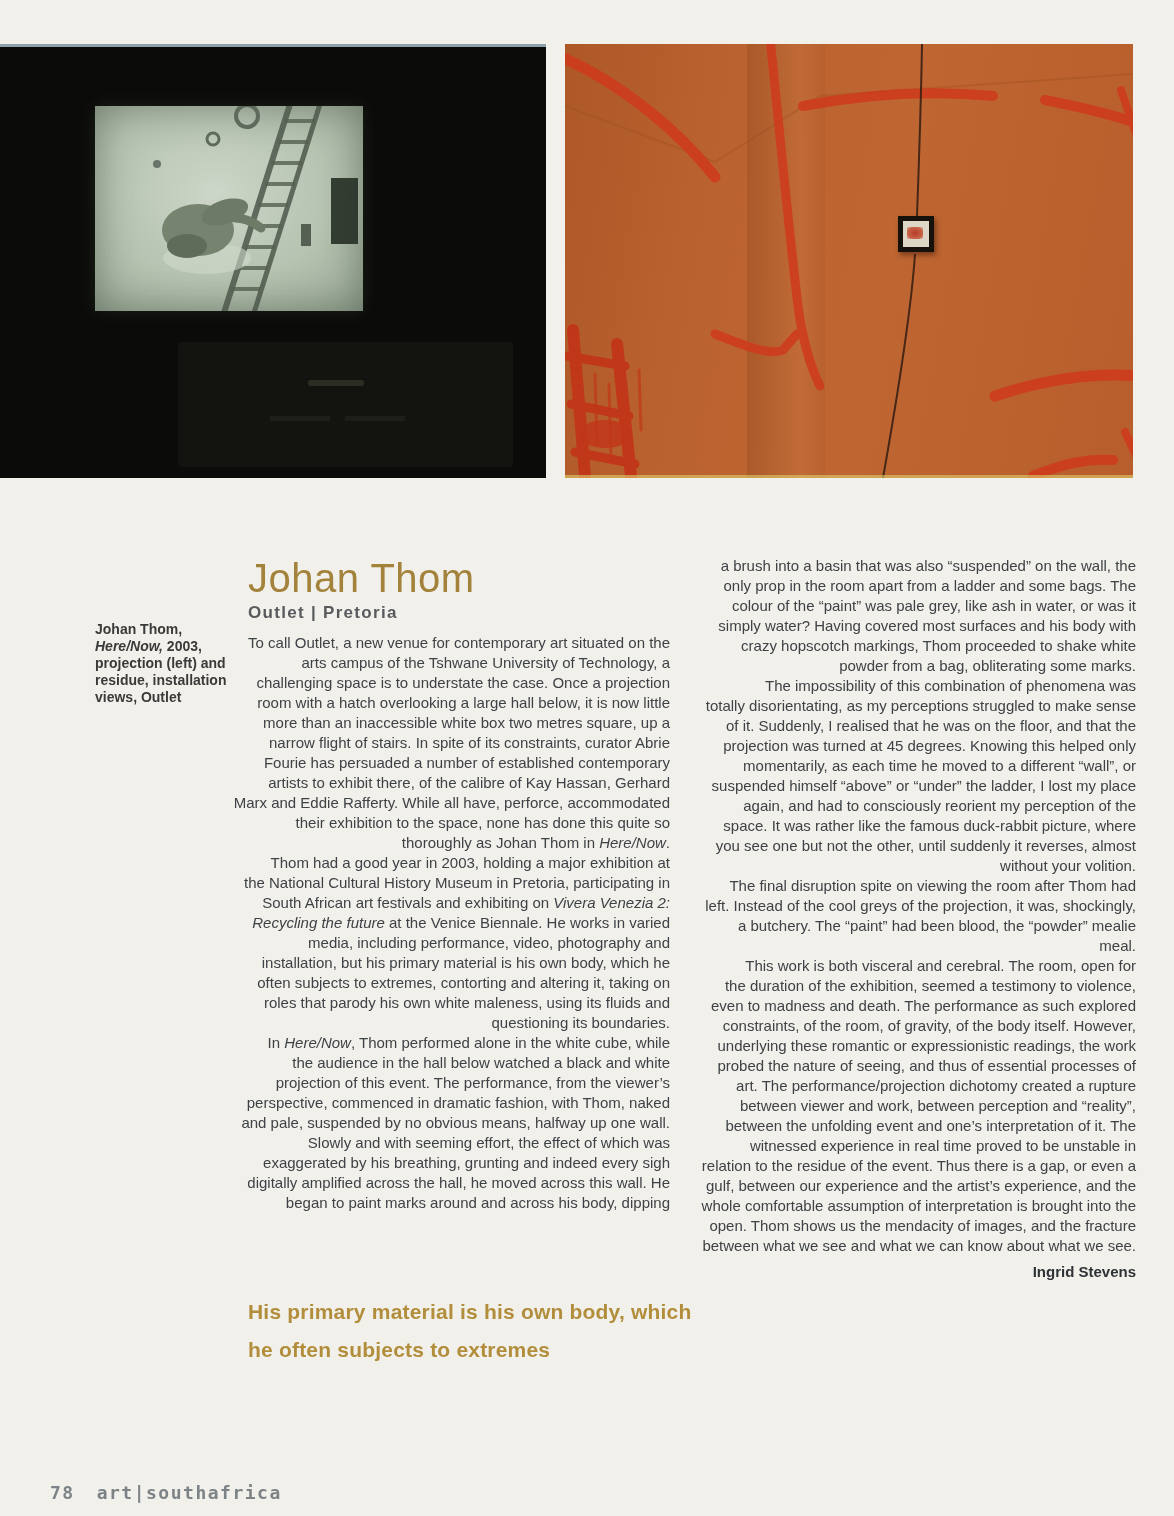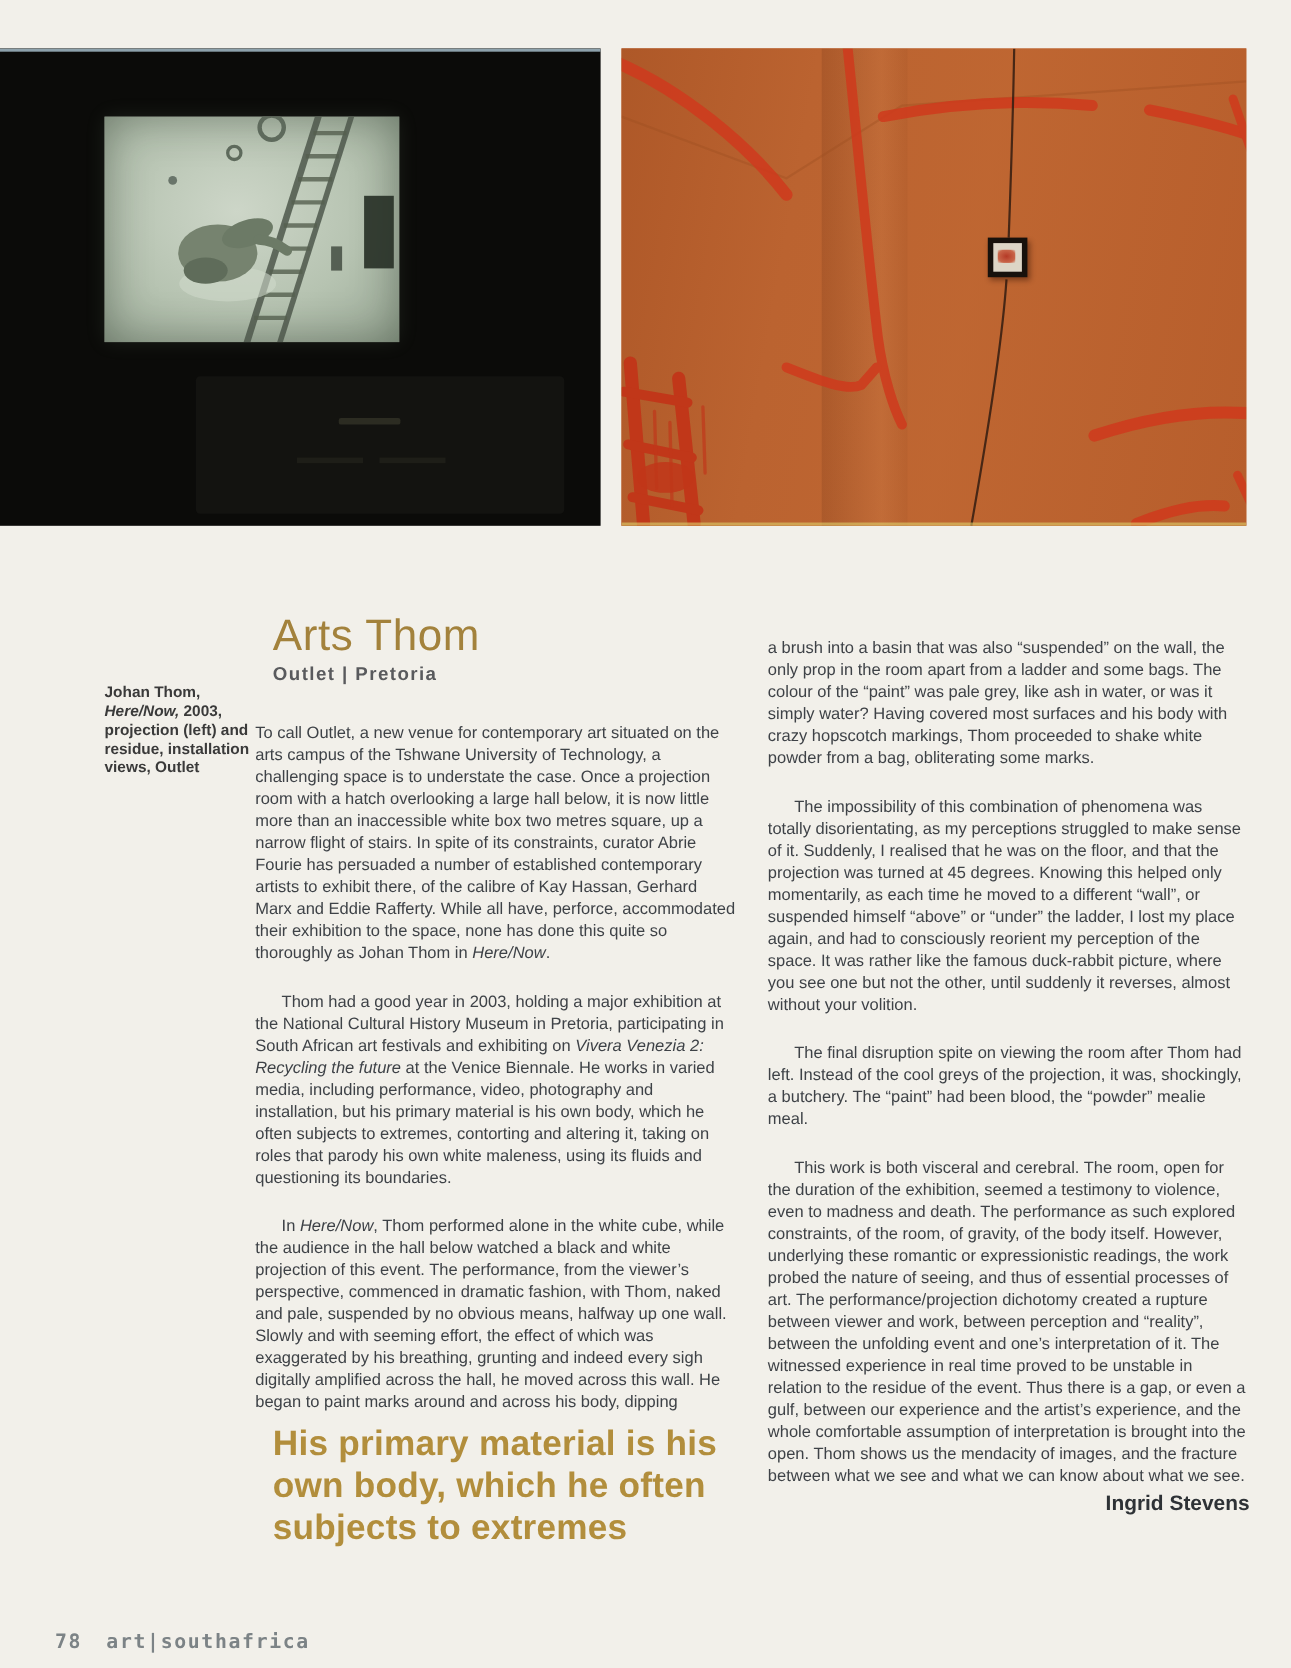--- a/index.html
+++ b/index.html
@@ -77,30 +77,30 @@
     color:#595a5d;
     text-align:center;
   }
   .caption {
     position:absolute; left:95px; top:621px; width:138px;
     font-size:14px; line-height:17px; font-weight:600; color:#3a3a3a;
   }
   .col { position:absolute; width:438px; font-size:15px; line-height:20px; color:#3e4247; }
   .col-left  { left:232px; top:633px; }
   .col-right { left:698px; top:556px; }
-  .para { text-align:left;margin-top:24px; }
+  .para { text-align:right; }
   .para.indent { text-indent:24px; }
   .pull-quote {
     position:absolute; left:248px; top:1293px; width:450px;
-    font-size:32px; line-height:38px; font-weight:700;
+    font-size:21px; line-height:38px; font-weight:700;
     color:#b28e3c; letter-spacing:.2px;
   }
   .byline {
     margin-top:6px; text-align:right;
-    font-size:19px; font-weight:700; color:#2e3236;
+    font-size:15px; font-weight:700; color:#2e3236;
   }
   .bio {
     margin-top:4px; font-size:13.5px; line-height:19px; color:#3e4247;
   }
 
   
   .footer {
     position:absolute; left:50px; top:1482px;
     font-family:"DejaVu Sans Mono", monospace;
     font-weight:700; font-size:18px; letter-spacing:1.5px; color:#7c8386;
@@ -188,21 +188,21 @@
     </g>
   </svg>
   <div class="framed-picture">
     <div class="framed-mat">
       <div class="framed-art"></div>
     </div>
   </div>
   <div class="scan-line-bottom"></div>
 </div>
 
-<h1 class="title">Arts Thom</h1>
+<h1 class="title">Johan Thom</h1>
 <div class="subtitle">Outlet | Pretoria</div>
 
 <div class="caption"><span>Johan Thom, </span><i>Here/Now,</i><span> 2003, projection (left) and residue, installation views, Outlet</span></div>
 
 <div class="col col-left">
     <p class="para"><span>To call Outlet, a new venue for contemporary art situated on the arts campus of the Tshwane University of Technology, a challenging space is to understate the case. Once a projection room with a hatch overlooking a large hall below, it is now little more than an inaccessible white box two metres square, up a narrow flight of stairs. In spite of its constraints, curator Abrie Fourie has persuaded a number of established contemporary artists to exhibit there, of the calibre of Kay Hassan, Gerhard Marx and Eddie Rafferty. While all have, perforce, accommodated their exhibition to the space, none has done this quite so thoroughly as Johan Thom in </span><i>Here/Now</i><span>.</span></p>
     <p class="para indent"><span>Thom had a good year in 2003, holding a major exhibition at the National Cultural History Museum in Pretoria, participating in South African art festivals and exhibiting on </span><i>Vivera Venezia 2: Recycling the future</i><span> at the Venice Biennale. He works in varied media, including performance, video, photography and installation, but his primary material is his own body, which he often subjects to extremes, contorting and altering it, taking on roles that parody his own white maleness, using its fluids and questioning its boundaries.</span></p>
     <p class="para indent"><span>In </span><i>Here/Now</i><span>, Thom performed alone in the white cube, while the audience in the hall below watched a black and white projection of this event. The performance, from the viewer’s perspective, commenced in dramatic fashion, with Thom, naked and pale, suspended by no obvious means, halfway up one wall. Slowly and with seeming effort, the effect of which was exaggerated by his breathing, grunting and indeed every sigh digitally amplified across the hall, he moved across this wall. He began to paint marks around and across his body, dipping</span></p>
   </div>
 

